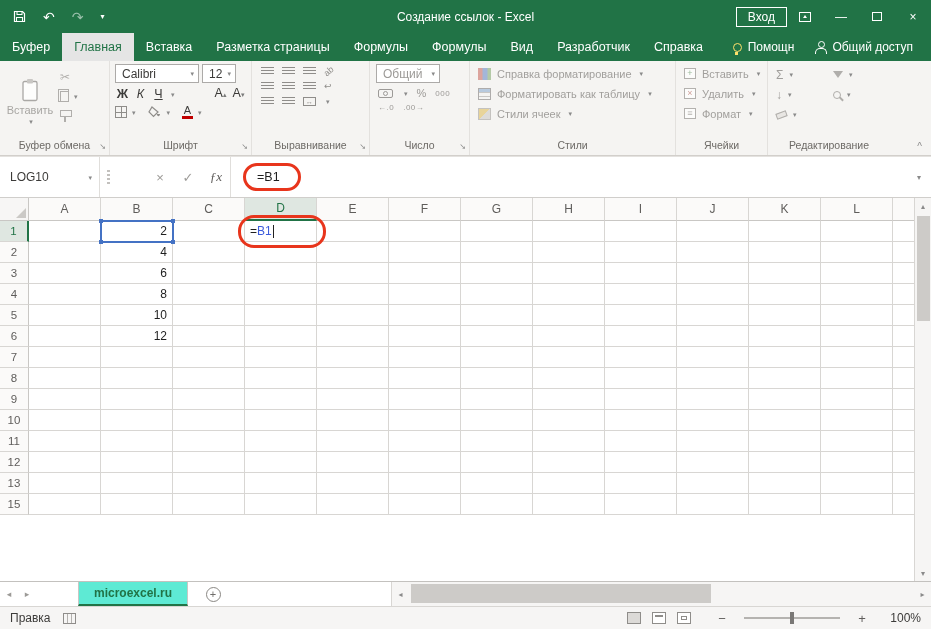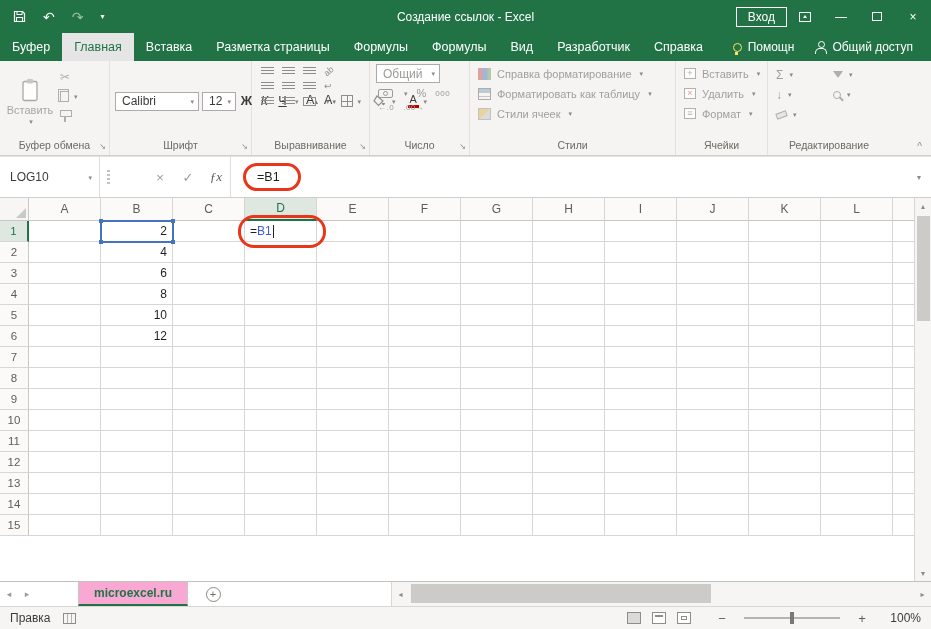--- a/index.html
+++ b/index.html
@@ -46,21 +46,21 @@
 .paste-big{width:52px;display:flex;flex-direction:column;align-items:center;justify-content:center;gap:2px;color:#a8a6a3;font-size:11px}
 .clip-col{display:flex;flex-direction:column;gap:5px;padding-top:5px;padding-left:4px}
 .sbtn{display:flex;align-items:center;gap:3px;color:#b0aeab;font-size:12px;height:15px}
 .ic-copy{width:9px;height:11px;border:1px solid #b0aeab;position:relative;background:#f5f4f2}
 .ic-copy::before{content:"";position:absolute;left:-3px;top:-3px;width:9px;height:11px;border:1px solid #b0aeab}
 .ic-brush{width:11px;height:13px;position:relative}
 .ic-brush::before{content:"";position:absolute;left:0;top:0;width:10px;height:5px;border:1px solid #b0aeab}
 .ic-brush::after{content:"";position:absolute;left:4px;top:7px;width:2px;height:5px;background:#b0aeab}
 
 .g-font{width:142px}
-.g-font .rg-body{flex-direction:row;gap:3px;padding:3px 5px 0}
+.g-font .rg-body{flex-direction:column;gap:3px;padding:3px 5px 0}
 .frow{display:flex;align-items:center;gap:3px}
 .combo{background:#fff;border:1px solid #acaaa8;height:19px;display:flex;align-items:center;justify-content:space-between;padding:0 4px 0 6px;color:#3c3b39;font-size:12px}
 .cb-name{width:84px}
 .cb-size{width:34px}
 .cb-fmt{width:64px;color:#9c9a97}
 .fbtn{min-width:15px;text-align:center;font-size:12.5px;color:#3c3b39;line-height:15px}
 .fbtn.bold{font-weight:bold}
 .fbtn.ital{font-style:italic}
 .fbtn.und{text-decoration:underline}
 .tinyarr{font-size:7px;color:#7a7a7a}
@@ -141,21 +141,21 @@
 .hdl.tl{left:-3px;top:-3px}.hdl.tr{right:-3px;top:-3px}.hdl.bl{left:-3px;bottom:-3px}.hdl.br{right:-3px;bottom:-3px}
 .red-oval{position:absolute;border:3px solid var(--c-annotation_red,#e8351c);border-radius:16px;pointer-events:none;z-index:6}
 .vscroll{width:17px;background:#f6f5f4;border-left:1px solid #d8d6d3;display:flex;flex-direction:column;align-items:center;flex:none}
 .vs-arrow{height:16px;width:100%;display:flex;align-items:center;justify-content:center;color:#8a8a8a;font-size:8px}
 .vs-thumb{width:13px;height:105px;background:#cdcbc8;margin-top:2px}
 .vs-spacer{flex:1}
 
 
 .sheetbar{height:25px;background:#fff;border-top:1px solid #c3c1be;display:flex;align-items:stretch;flex:none}
 .snav{width:18px;display:flex;align-items:center;justify-content:center;color:#9c9a97;font-size:9px}
-.stab{margin-left:42px;padding:0 15px;display:flex;align-items:center;background:#f9a8d4;border-left:1px solid #c9c7c4;border-right:1px solid #c9c7c4;border-bottom:2px solid var(--c-accent_green,#217346);color:var(--c-accent_green,#217346);font-size:12px;font-weight:bold}
+.stab{margin-left:42px;padding:0 15px;display:flex;align-items:center;background:#5eead4;border-left:1px solid #c9c7c4;border-right:1px solid #c9c7c4;border-bottom:2px solid var(--c-accent_green,#217346);color:var(--c-accent_green,#217346);font-size:12px;font-weight:bold}
 .addsheet{width:30px;display:flex;align-items:center;justify-content:center;margin-left:10px}
 .addsheet .circle{width:15px;height:15px;border:1px solid #8a8884;border-radius:50%;color:#6f6d6a;font-size:11px;line-height:13px;text-align:center}
 .hscroll{margin-left:auto;width:540px;display:flex;align-items:stretch;background:#f6f5f4;border-left:1px solid #d8d6d3}
 .hs-arrow{width:17px;display:flex;align-items:center;justify-content:center;color:#8a8a8a;font-size:8px}
 .hs-track{flex:1;position:relative}
 .hs-thumb{position:absolute;left:2px;top:2px;bottom:3px;width:300px;background:#cdcbc8}
 
 
 .statusbar{height:23px;background:#f6f5f4;border-top:1px solid #d8d6d3;display:flex;align-items:center;padding:0 10px;gap:12px;color:#3c3b39;font-size:12px;flex:none}
 .macro-ic{width:13px;height:11px;border:1px solid #8f8d8a;background:repeating-linear-gradient(to right,transparent 0,transparent 3px,#b3b1ae 3px,#b3b1ae 4px)}
@@ -652,36 +652,20 @@
           <div class="gc"></div>
           <div class="gc"></div>
           <div class="gc"></div>
           <div class="gc"></div>
           <div class="gc"></div>
           <div class="gc"></div>
           <div class="gc"></div>
           <div class="gc fill"></div>
         </div>
         <div class="gr">
-          <div class="rh">14</div>
-          <div class="gc"></div>
-          <div class="gc"></div>
-          <div class="gc"></div>
-          <div class="gc"></div>
-          <div class="gc"></div>
-          <div class="gc"></div>
-          <div class="gc"></div>
-          <div class="gc"></div>
-          <div class="gc"></div>
-          <div class="gc"></div>
-          <div class="gc"></div>
-          <div class="gc"></div>
-          <div class="gc fill"></div>
-        </div>
-        <div class="gr">
           <div class="rh">15</div>
           <div class="gc"></div>
           <div class="gc"></div>
           <div class="gc"></div>
           <div class="gc"></div>
           <div class="gc"></div>
           <div class="gc"></div>
           <div class="gc"></div>
           <div class="gc"></div>
           <div class="gc"></div>

